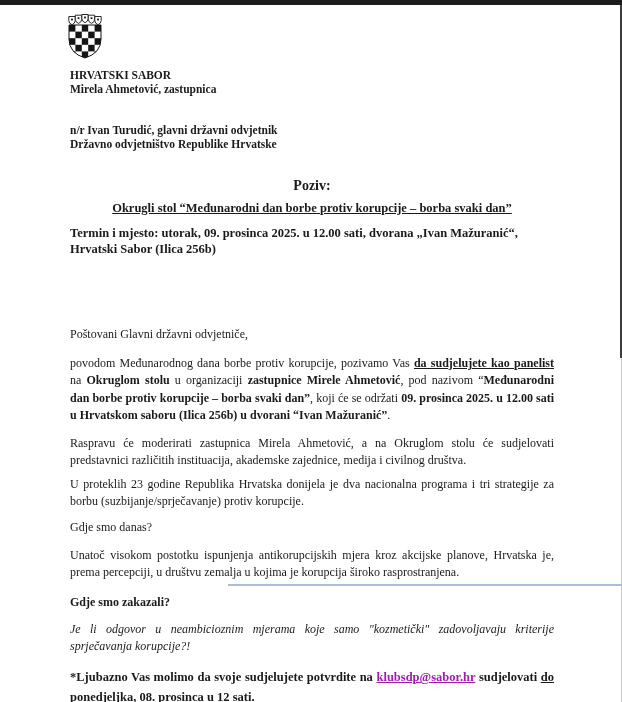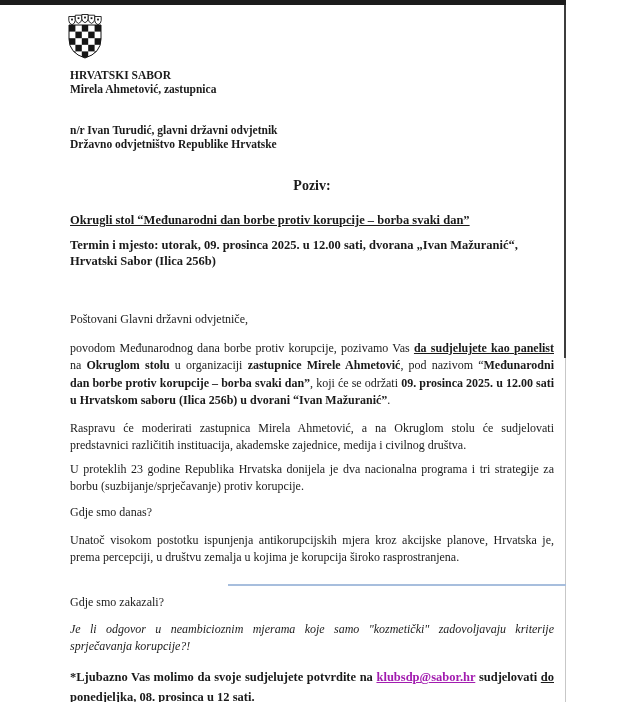--- a/index.html
+++ b/index.html
@@ -1,49 +1,49 @@
 <!DOCTYPE html>
 <html><head>
 <meta charset="utf-8">
 <style>
   html,body { margin:0; padding:0; background:#ffffff; }
   .page {
     position:relative;
-    width:566px; height:702px;
+    width:622px; height:702px;
     background:#ffffff;
     font-family:"Liberation Serif", serif;
     color:#1a1a1a;
     overflow:hidden;
   }
   
   .top-bar  { position:absolute; top:0; left:0; width:622px; height:5px; background:#1c1c1c; }
   .right-edge-dark  { position:absolute; top:5px; right:0; width:2px; height:353px; background:#3d3d3d; }
   .right-edge-light { position:absolute; top:358px; right:0; width:1px; height:344px; background:#c7c7c7; }
   .blue-scan-line   { position:absolute; left:228px; top:584px; width:394px; height:2px; background:#a7bedd; }
 
   .content { position:absolute; left:70px; top:5px; width:484px; font-size:12px; line-height:17px; }
 
   .arms { margin-top:7px; margin-left:-3px; height:47px; }
 
   .hdr { font-weight:bold; font-size:11.5px; line-height:14px; }
   .org-block { margin-top:9px; }
   .recipient-block { margin-top:27px; }
 
   .t-poziv { margin-top:28px; text-align:center; font-weight:bold; font-size:14px; line-height:14px; }
-  .t-event { margin-top:20px; text-align:left; font-weight:bold; font-size:12.5px; line-height:15px; text-decoration:underline; }
+  .t-event { margin-top:8px; text-align:center; font-weight:bold; font-size:12.5px; line-height:15px; text-decoration:underline; }
   .t-when  { margin-top:9px;  text-align:left; font-weight:bold; font-size:12.5px; line-height:16px; }
 
-  .salutation { margin-top:42px; }
+  .salutation { margin-top:69px; }
   .para { text-align:justify; }
   .p-invite     { margin-top:12px; line-height:17.3px; }
   .p-moderation { margin-top:11px; }
   .p-history    { margin-top:7px;  }
   .p-q1         { margin-top:9px;  }
   .p-perception { margin-top:11px; }
-  .p-q2         { margin-top:28px; }
+  .p-q2         { margin-top:13px;font-weight:bold; }
   .p-q3         { margin-top:10px;font-style:italic; }
   .p-rsvp       { margin-top:12px; font-weight:bold; font-size:12.5px; line-height:20px; }
 
   .doc-link { color:#a21caf; text-decoration:underline; font-weight:bold; cursor:pointer; }
   .seg-b { font-weight:bold; }
   .seg-u { text-decoration:underline; }
 </style>
 </head>
 <body>
 

